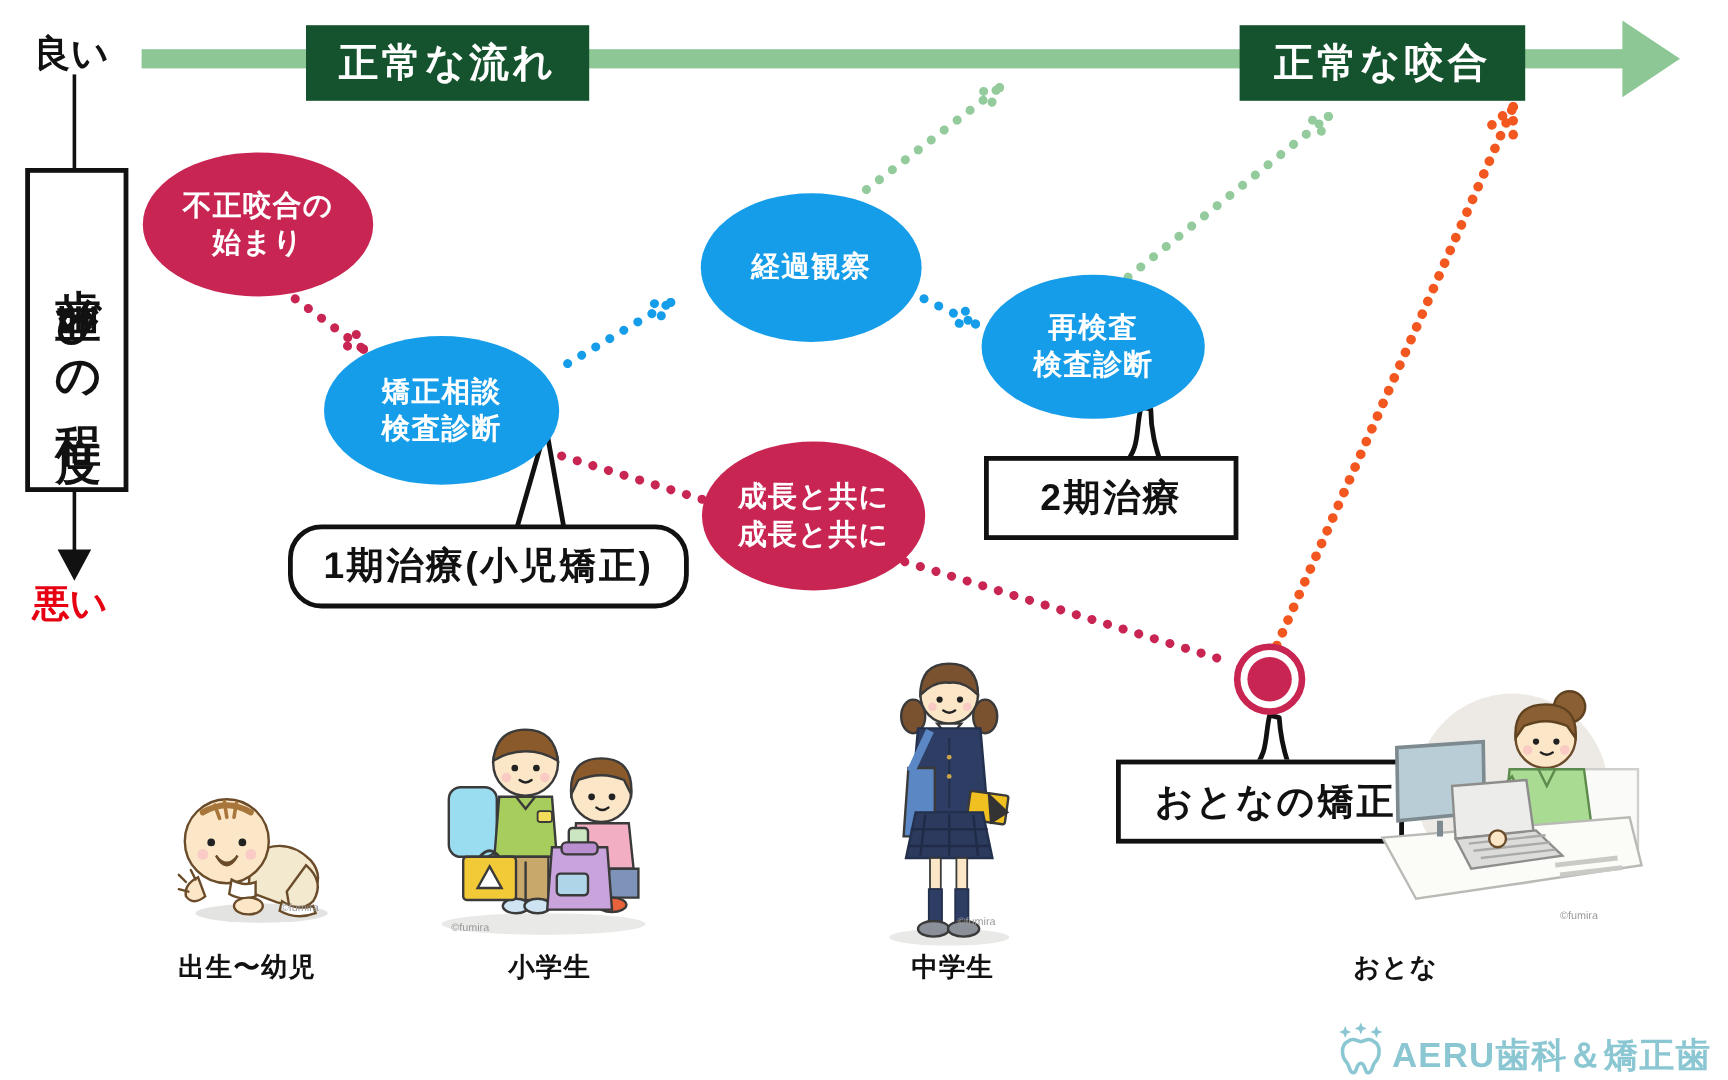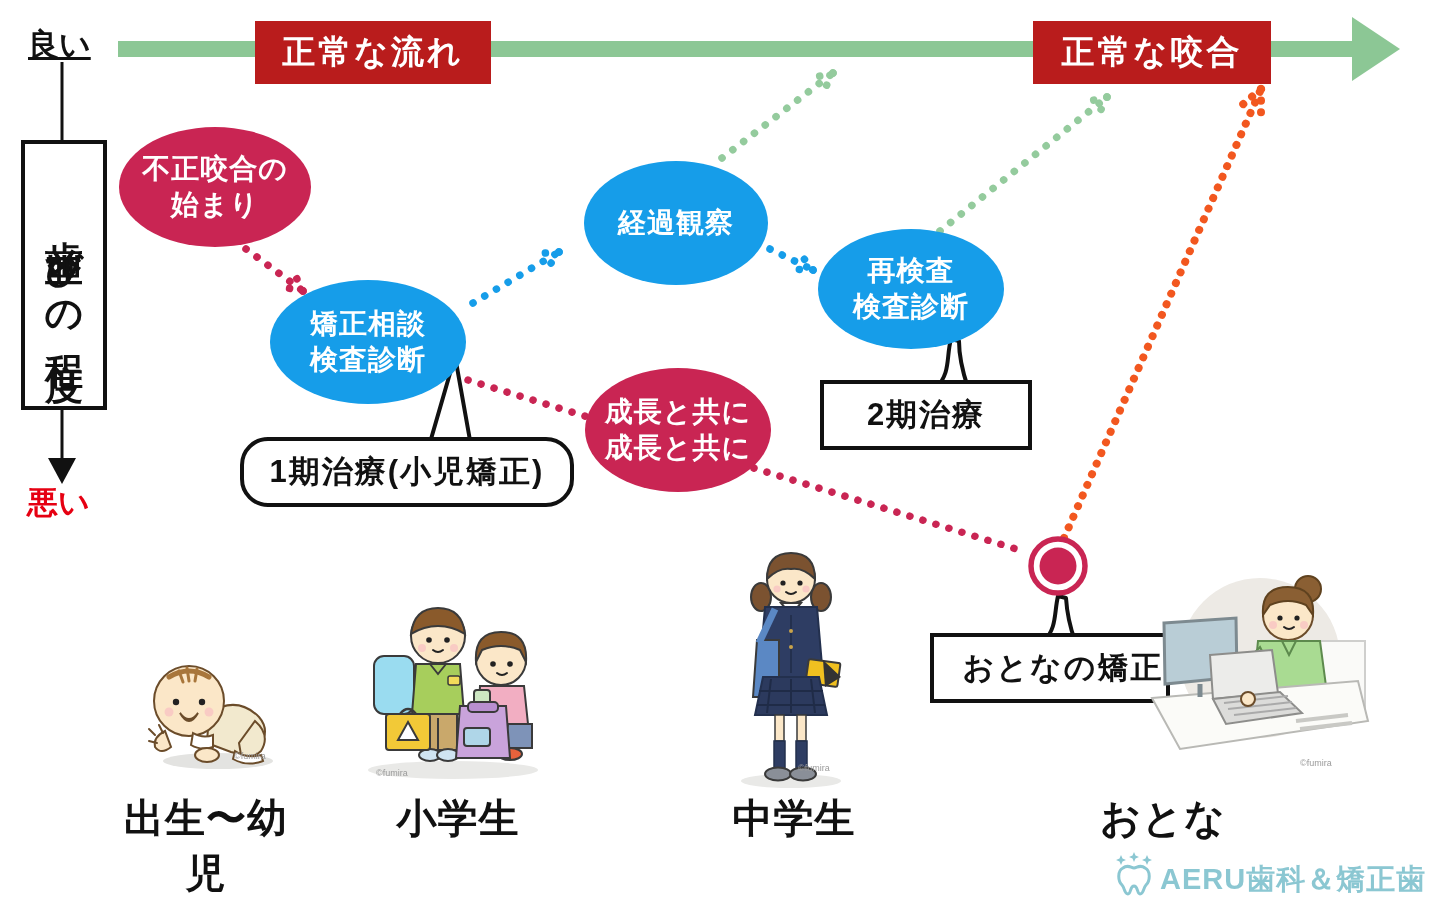--- a/index.html
+++ b/index.html
@@ -6,29 +6,29 @@
   #canvas{position:relative;width:1440px;height:900px;background:#fff;overflow:hidden;
           font-family:"Liberation Sans","DejaVu Sans",sans-serif;color:#111;}
   .abs{position:absolute;}
   #overlay{position:absolute;left:0;top:0;width:1440px;height:900px;z-index:1;}
   .layer2{z-index:2;}
   .axis-label{font-size:31px;font-weight:bold;}
   .axis-box{left:21px;top:140px;width:78px;height:262px;border:4px solid #111;background:#fff;
             display:flex;align-items:center;justify-content:center;}
   .axis-box span{writing-mode:vertical-rl;text-orientation:upright;font-size:38px;font-weight:bold;
                  letter-spacing:7px;line-height:1;}
-  .flowbox{background:#b91c1c;color:#fff;font-weight:bold;font-size:33px;letter-spacing:3px;
+  .flowbox{background:#14532d;color:#fff;font-weight:bold;font-size:33px;letter-spacing:3px;
            display:flex;align-items:center;justify-content:center;}
   .ellipse{border-radius:50%;display:flex;flex-direction:column;align-items:center;justify-content:center;
-           color:#fff;font-weight:bold;font-size:28px;line-height:1.3;text-align:center;letter-spacing:1px;}
+           color:#fff;font-weight:bold;font-size:24px;line-height:1.3;text-align:center;letter-spacing:1px;}
   .ellipse.blue{background:#169DE9;}
   .ellipse.crimson{background:#C92553;}
   .callout{background:#fff;border:4px solid #111;display:flex;align-items:center;justify-content:center;
            font-weight:bold;font-size:31px;letter-spacing:2px;white-space:nowrap;}
-  .stage-label{font-weight:bold;font-size:40px;text-align:center;letter-spacing:1px;}
+  .stage-label{font-weight:bold;font-size:22px;text-align:center;letter-spacing:1px;}
   .credit{font-size:9px;color:#9a9a9a;}
   .logo-text{font-size:29px;font-weight:bold;color:#8BC7D2;letter-spacing:1px;}
 </style>
 </head>
 <body>
 
 <div id="canvas">
 
   <svg id="overlay" viewBox="0 0 1440 900" xmlns="http://www.w3.org/2000/svg">
 
@@ -84,21 +84,21 @@
     <polygon points="429,446 471,446 455,356" fill="#fff" stroke="#111" stroke-width="4" stroke-linejoin="round"></polygon>
     <path d="M936,388 C951,373 946,357 951,339 L959,341 C959,359 963,373 968,388 Z" fill="#fff" stroke="#111" stroke-width="4" stroke-linejoin="round"></path>
     <path d="M1044,641 C1057,628 1054,613 1058,596 L1066,598 C1067,614 1070,627 1075,641 Z" fill="#fff" stroke="#111" stroke-width="4" stroke-linejoin="round"></path>
 
     <g>
       <circle cx="1058" cy="566" r="27" fill="#fff" stroke="#C92553" stroke-width="5.5"></circle>
       <circle cx="1058" cy="566" r="18.5" fill="#C92553"></circle>
     </g>
   </svg>
 
-  <div class="abs layer2 axis-label" style="left:28px;top:24px;text-decoration:underline;">良い</div>
+  <div class="abs layer2 axis-label" style="left:28px;top:24px;">良い</div>
   <div class="abs layer2 axis-box">
     <span>歯並びの程度</span>
   </div>
   <div class="abs layer2 axis-label" style="left:27px;top:482px;color:#E60012;">悪い</div>
 
   <div class="abs layer2 flowbox" style="left:255px;top:21px;width:236px;height:63px;">正常な流れ</div>
   <div class="abs layer2 flowbox" style="left:1033px;top:21px;width:238px;height:63px;text-align:center;">正常な咬合</div>
 
   <div class="abs layer2 ellipse crimson" style="left:119px;top:127px;width:192px;height:120px;">
     <span>不正咬合の</span>

